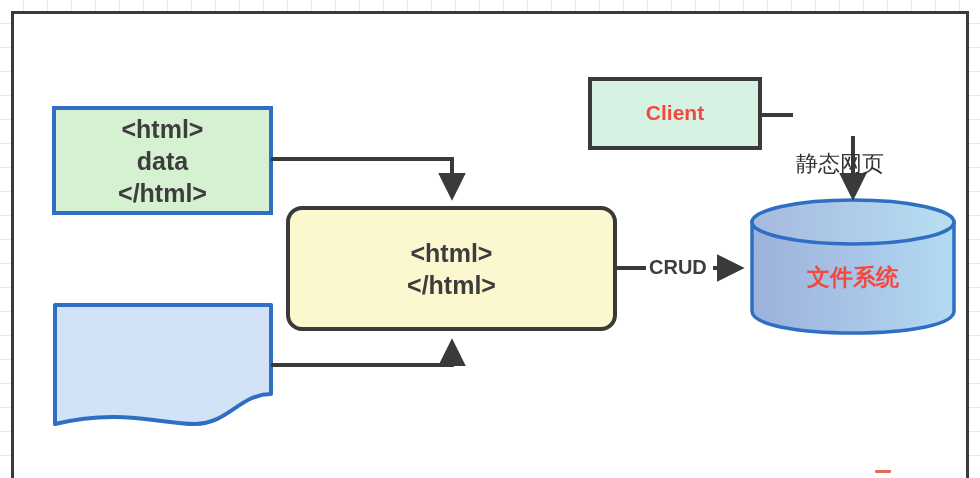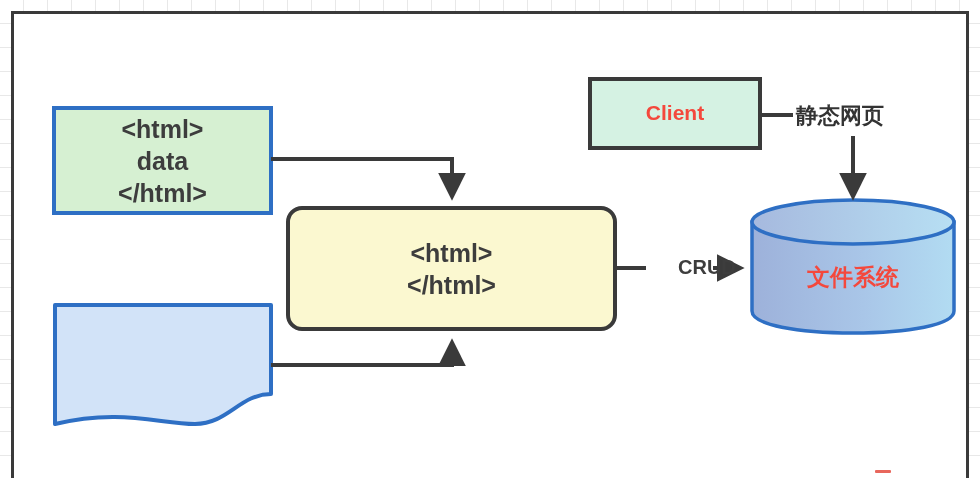--- a/index.html
+++ b/index.html
@@ -77,21 +77,21 @@
   .red-label.cjk { font-size: 23px; }
 
   .edge-label {
     position: absolute;
     font-family: "Liberation Sans", "DejaVu Sans", sans-serif;
     font-size: 20px;
     font-weight: bold;
     color: #3d3d3d;
     white-space: nowrap;
   }
-  .edge-label.cjk { font-size: 22px; font-weight: bold; color: #333; }
+  .edge-label.cjk { font-size: 22px; font-weight: normal; color: #333; margin-top: 48px; }
 
   .red-fleck {
     position: absolute;
     background: #e8675c;
     border-radius: 1px;
   }
 </style>
 </head>
 <body>
 
@@ -173,19 +173,19 @@
   </div>
 
   <div class="node-text" style="left:590px; top:79px; width:170px; height:69px;">
     <span class="red-label">Client</span>
   </div>
 
   <div class="node-text" style="left:752px; top:222px; width:202px; height:111px;">
     <span class="red-label cjk">文件系统</span>
   </div>
 
-  <div class="edge-label" style="left:649px; top:256px;margin-left:29px;">CRUD</div>
+  <div class="edge-label" style="left:649px; top:256px;">CRUD</div>
 
   <div class="edge-label cjk" style="left:796px; top:101px;">静态网页</div>
 
   <div class="red-fleck" style="left:875px; top:470px; width:16px; height:3px;"></div>
 
 </div>
 
 </body></html>

